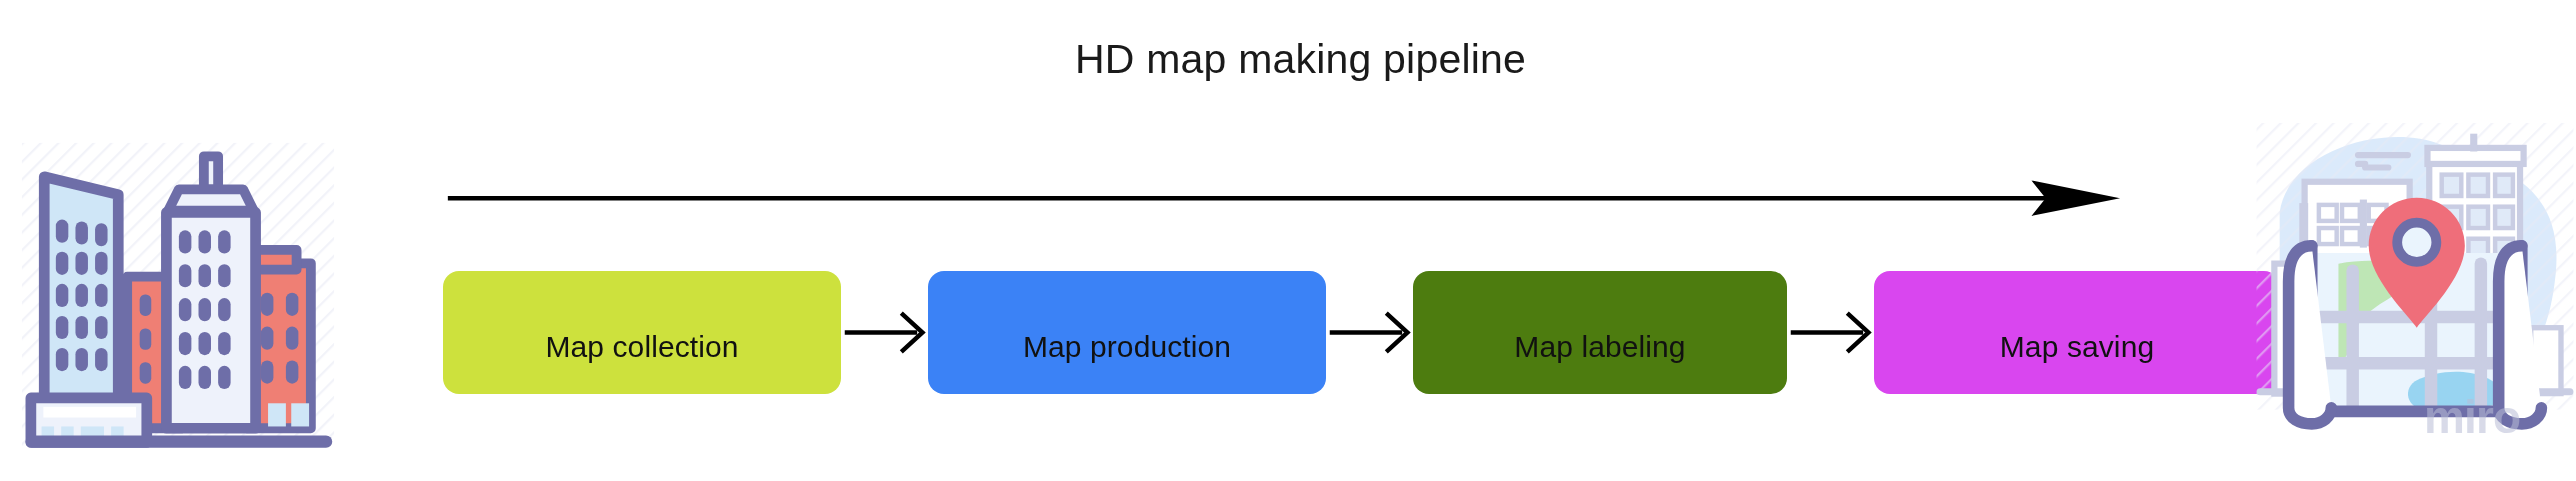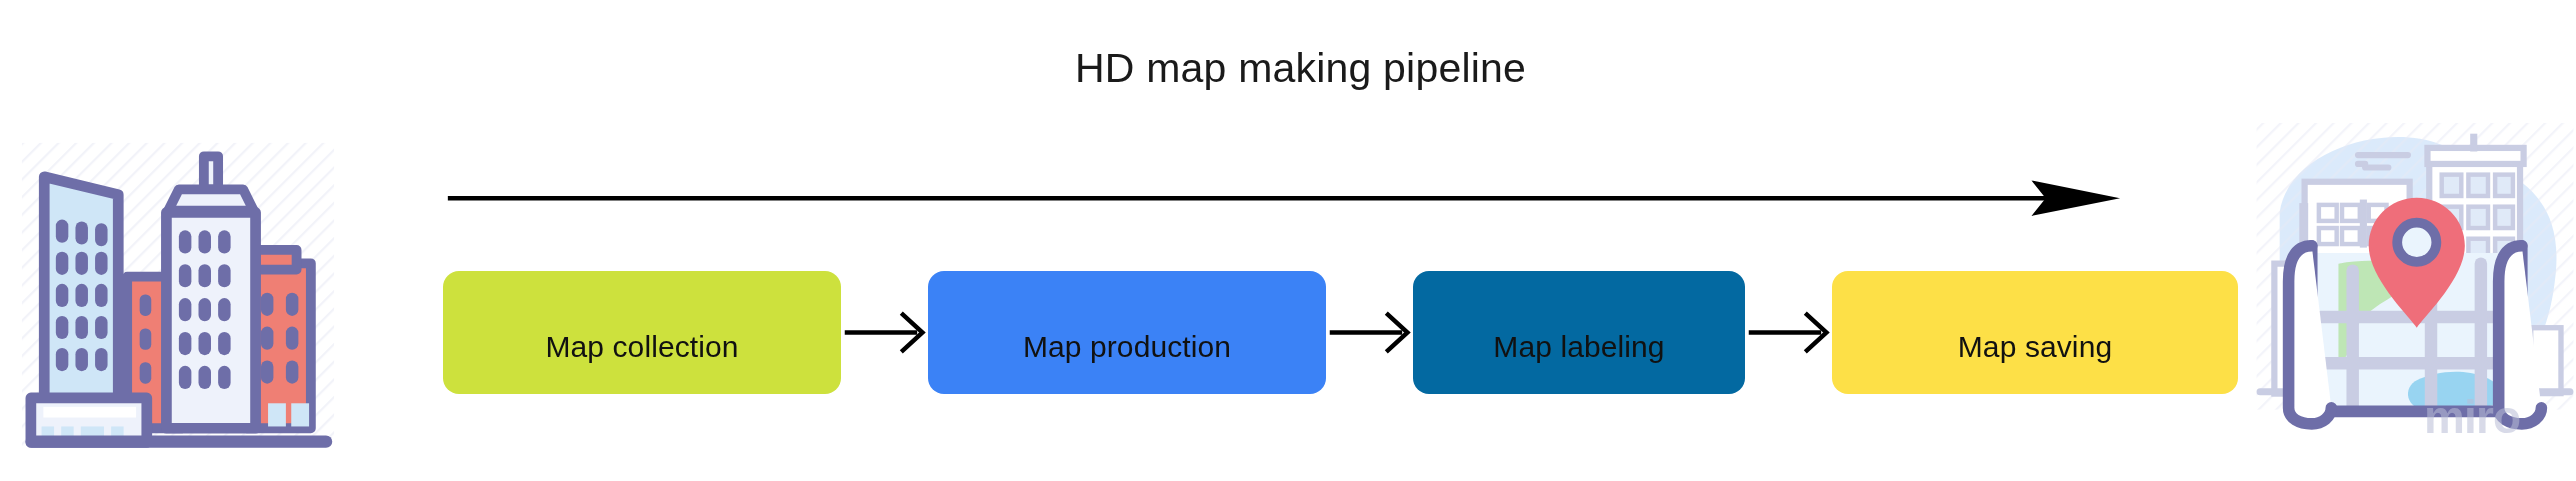--- a/index.html
+++ b/index.html
@@ -15,21 +15,21 @@
     width: 2576px;
     height: 481px;
     background: #ffffff;
     overflow: hidden;
   }
 
   
   #title {
     position: absolute;
     left: 677px;
-    top: 46px;
+    top: 37px;
     width: 1247px;
     text-align: center;
     font-size: 41px;
     font-weight: 400;
     color: #1a1a1a;
     letter-spacing: 0.2px;
     line-height: 1.1;
     white-space: nowrap;
   }
 
@@ -66,22 +66,22 @@
   .stage-label {
     font-size: 30px;
     font-weight: 400;
     color: #111111;
     white-space: nowrap;
     letter-spacing: 0.1px;
     margin-top: 28px;
   }
   .stage-w1 { width: 398px; background: #cde13d; }
   .stage-w2 { width: 398px; background: #3b82f6; }
-  .stage-w3 { width: 332px; background: #0369a1; }
-  .stage-w4 { width: 406px; background: #fde047; }
+  .stage-w3 { width: 374px; background: #4d7c0f; }
+  .stage-w4 { width: 406px; background: #d946ef; }
 
   .connector {
     flex: 0 0 auto;
     width: 87px;
     height: 53px;
     display: flex;
     align-items: center;
     justify-content: center;
   }
   .connector svg { display: block; }

